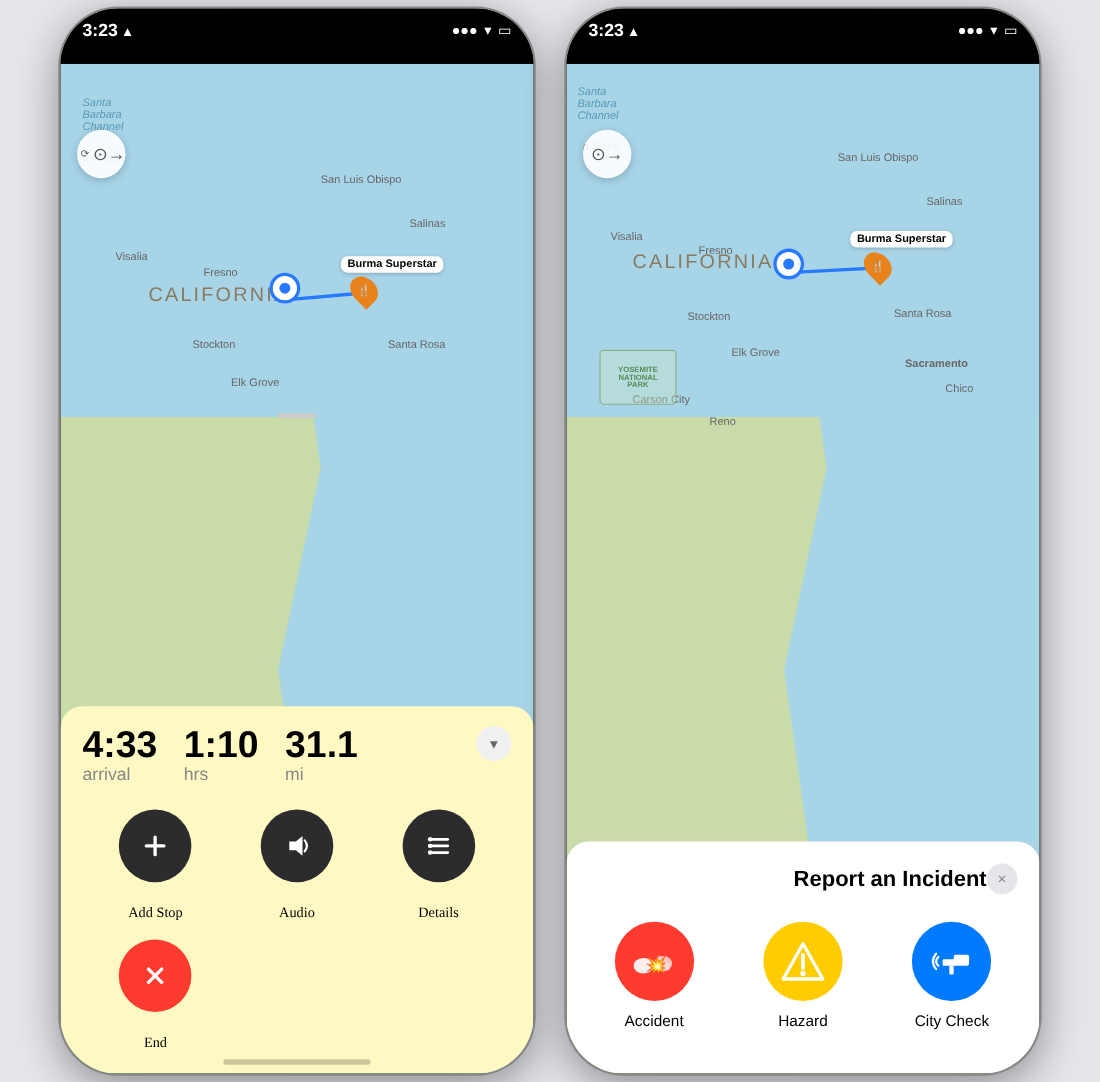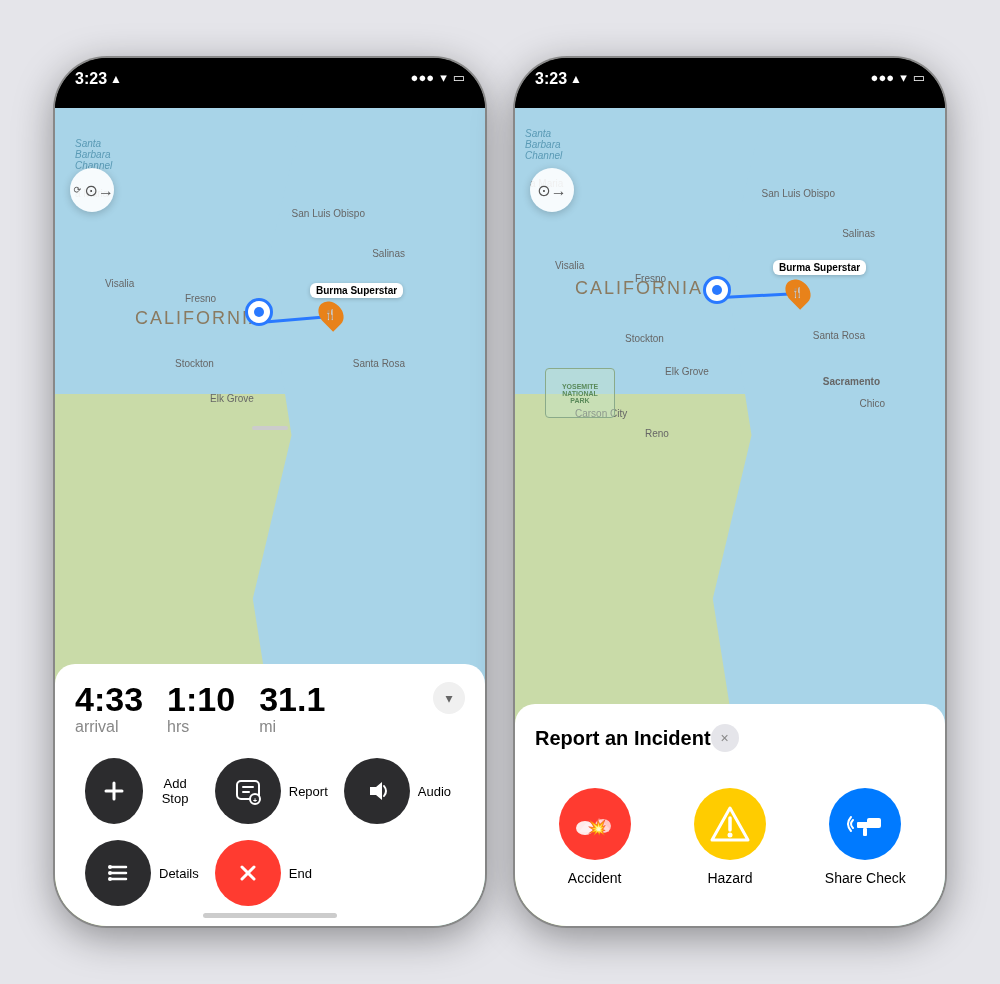--- a/index.html
+++ b/index.html
@@ -10,21 +10,21 @@
       display: flex;
       align-items: center;
       justify-content: center;
       gap: 30px;
       font-family: -apple-system, 'SF Pro Display', 'Helvetica Neue', sans-serif;
     }
 
     
     .phone {
       width: 430px;
-      height: 868px;
+      height: 968px;
       background: #000;
       border-radius: 52px;
       position: relative;
       box-shadow: 0 0 0 2px #888, 0 10px 40px rgba(0,0,0,0.4);
       overflow: hidden;
     }
 
     
     .notch {
       position: absolute;
@@ -181,21 +181,21 @@
       transform: translateX(-50%);
       top: 8px;
     }
 
     
     .bottom-panel {
       position: absolute;
       bottom: 0;
       left: 0;
       right: 0;
-      background: #ffffff;
+      background: #fef9c3;
       border-radius: 20px 20px 0 0;
       z-index: 50;
     }
 
     
     .nav-info {
       padding: 18px 20px 12px;
       display: flex;
       align-items: flex-start;
       gap: 24px;
@@ -229,24 +229,25 @@
 
     
     .action-grid {
       display: grid;
       grid-template-columns: repeat(3, 1fr);
       gap: 16px;
       padding: 10px 30px 20px;
     }
     .action-btn {
       display: flex;
-      flex-direction: row;
-      align-items: center;
-      gap: 8px;
+      flex-direction: column;
+      align-items: center;
+      gap: 20px;
       cursor: pointer;
+      font-family: Liberation Serif, serif;
     }
     .action-icon {
       width: 66px;
       height: 66px;
       border-radius: 50%;
       display: flex;
       align-items: center;
       justify-content: center;
     }
     .action-icon-dark {
@@ -281,22 +282,22 @@
       left: 0;
       right: 0;
       background: #fff;
       border-radius: 20px 20px 0 0;
       z-index: 50;
       padding: 20px 20px 40px;
     }
     .report-header {
       display: flex;
       align-items: center;
-      justify-content: flex-start;
-      margin-bottom: 36px;
+      justify-content: flex-end;
+      margin-bottom: 25px;
     }
     .report-title {
       font-size: 20px;
       font-weight: 700;
       color: #000;
     }
     .report-close {
       width: 28px;
       height: 28px;
       background: #e5e5ea;
@@ -425,32 +426,20 @@
           <div class="action-icon action-icon-dark">
             <svg width="28" height="28" viewBox="0 0 28 28">
               <line x1="14" y1="6" x2="14" y2="22" stroke="white" stroke-width="3" stroke-linecap="round"></line>
               <line x1="6" y1="14" x2="22" y2="14" stroke="white" stroke-width="3" stroke-linecap="round"></line>
             </svg>
           </div>
           <span class="action-label">Add Stop</span>
         </div>
 
 
-        <div class="action-btn">
-          <div class="action-icon action-icon-dark">
-            <svg width="30" height="28" viewBox="0 0 30 28">
-              <rect x="4" y="4" width="22" height="18" rx="4" fill="none" stroke="white" stroke-width="2"></rect>
-              <line x1="10" y1="10" x2="20" y2="10" stroke="white" stroke-width="2" stroke-linecap="round"></line>
-              <line x1="10" y1="15" x2="16" y2="15" stroke="white" stroke-width="2" stroke-linecap="round"></line>
-              <circle cx="22" cy="22" r="5" fill="#2c2c2e" stroke="white" stroke-width="2"></circle>
-              <text x="22" y="26" text-anchor="middle" fill="white" font-size="7" font-weight="bold">+</text>
-            </svg>
-          </div>
-          <span class="action-label">Report</span>
-        </div>
 
         <div class="action-btn">
           <div class="action-icon action-icon-dark">
             <svg width="30" height="30" viewBox="0 0 30 30">
               <path d="M8 11 L14 11 L20 6 L20 24 L14 19 L8 19 Z" fill="white"></path>
               <path d="M22 10 Q26 15 22 20" fill="none" stroke="white" stroke-width="2" stroke-linecap="round"></path>
             </svg>
           </div>
           <span class="action-label">Audio</span>
         </div>
@@ -578,20 +567,20 @@
             <svg width="44" height="40" viewBox="0 0 44 40">
 
               <rect x="24" y="14" width="14" height="10" rx="2" fill="white"></rect>
               <rect x="14" y="18" width="12" height="6" rx="1" fill="white"></rect>
               <rect x="20" y="24" width="4" height="8" rx="1" fill="white"></rect>
 
               <path d="M10 16 Q6 20 10 24" fill="none" stroke="white" stroke-width="2" stroke-linecap="round"></path>
               <path d="M8 13 Q2 20 8 27" fill="none" stroke="white" stroke-width="2" stroke-linecap="round"></path>
             </svg>
           </div>
-          <span class="report-label">Share Check</span>
+          <span class="report-label">City Check</span>
         </div>
       </div>
     </div>
 
     <div class="home-indicator"></div>
   </div>
 </div>
 
 </body></html>

